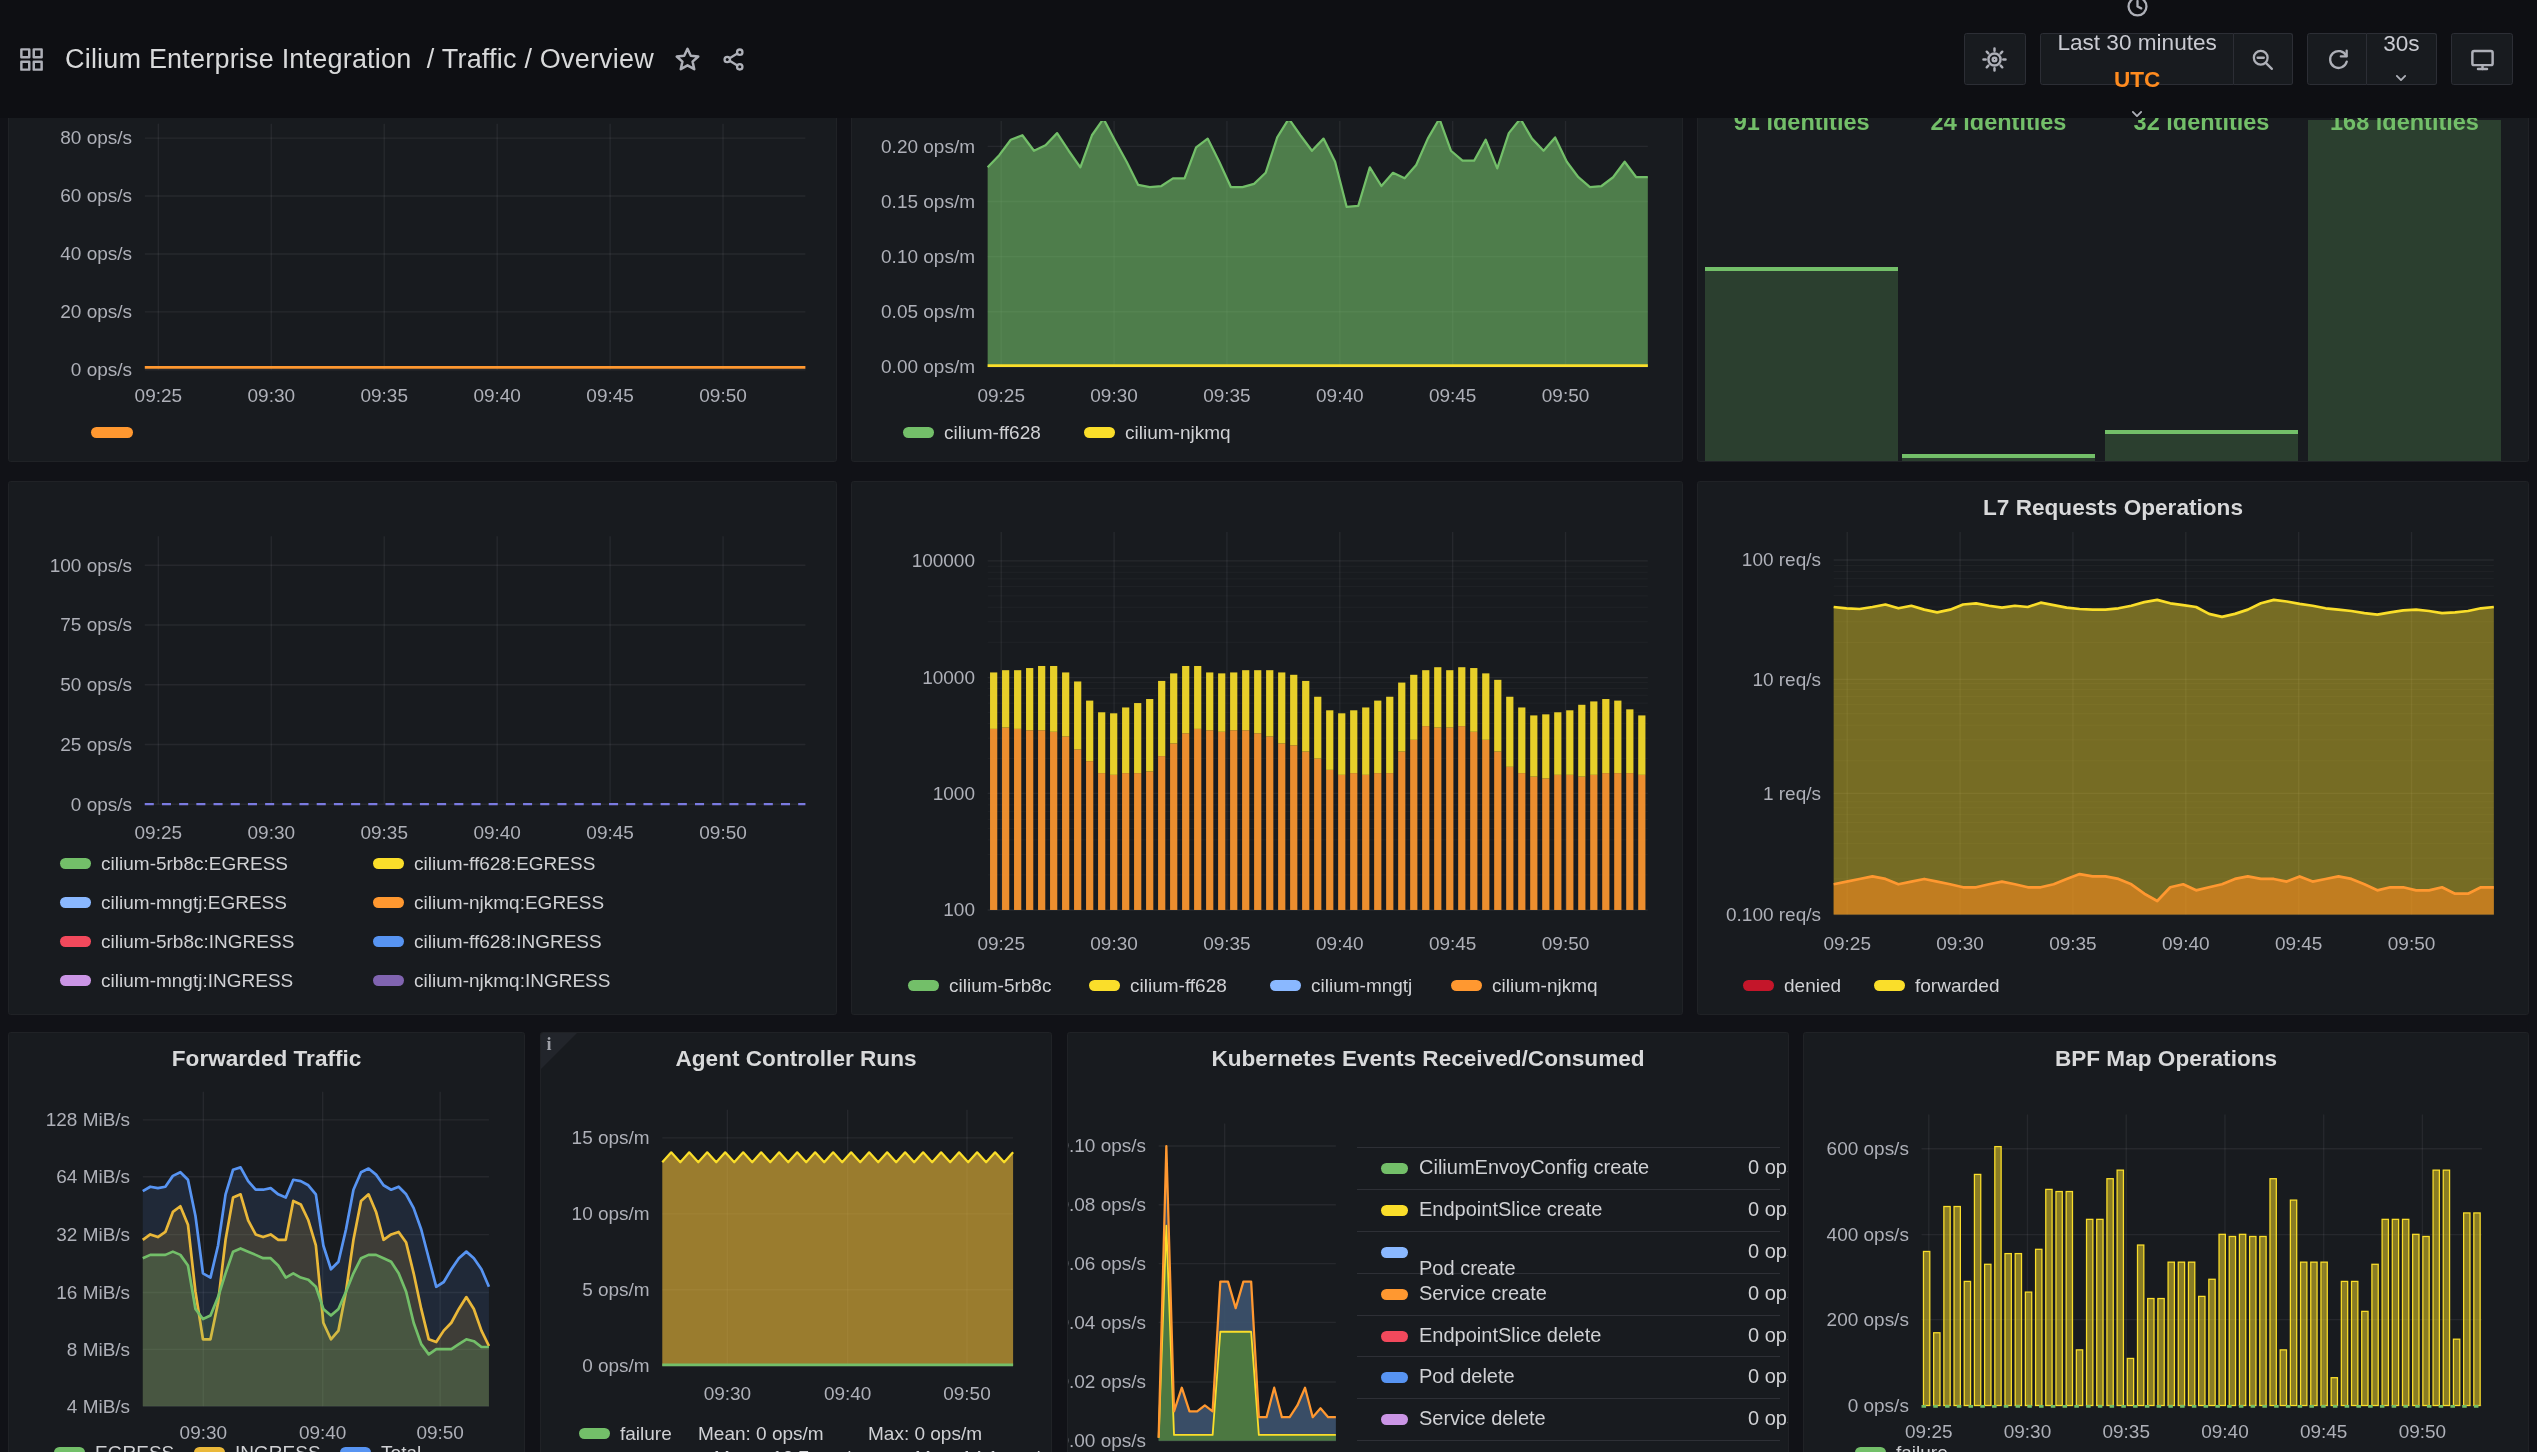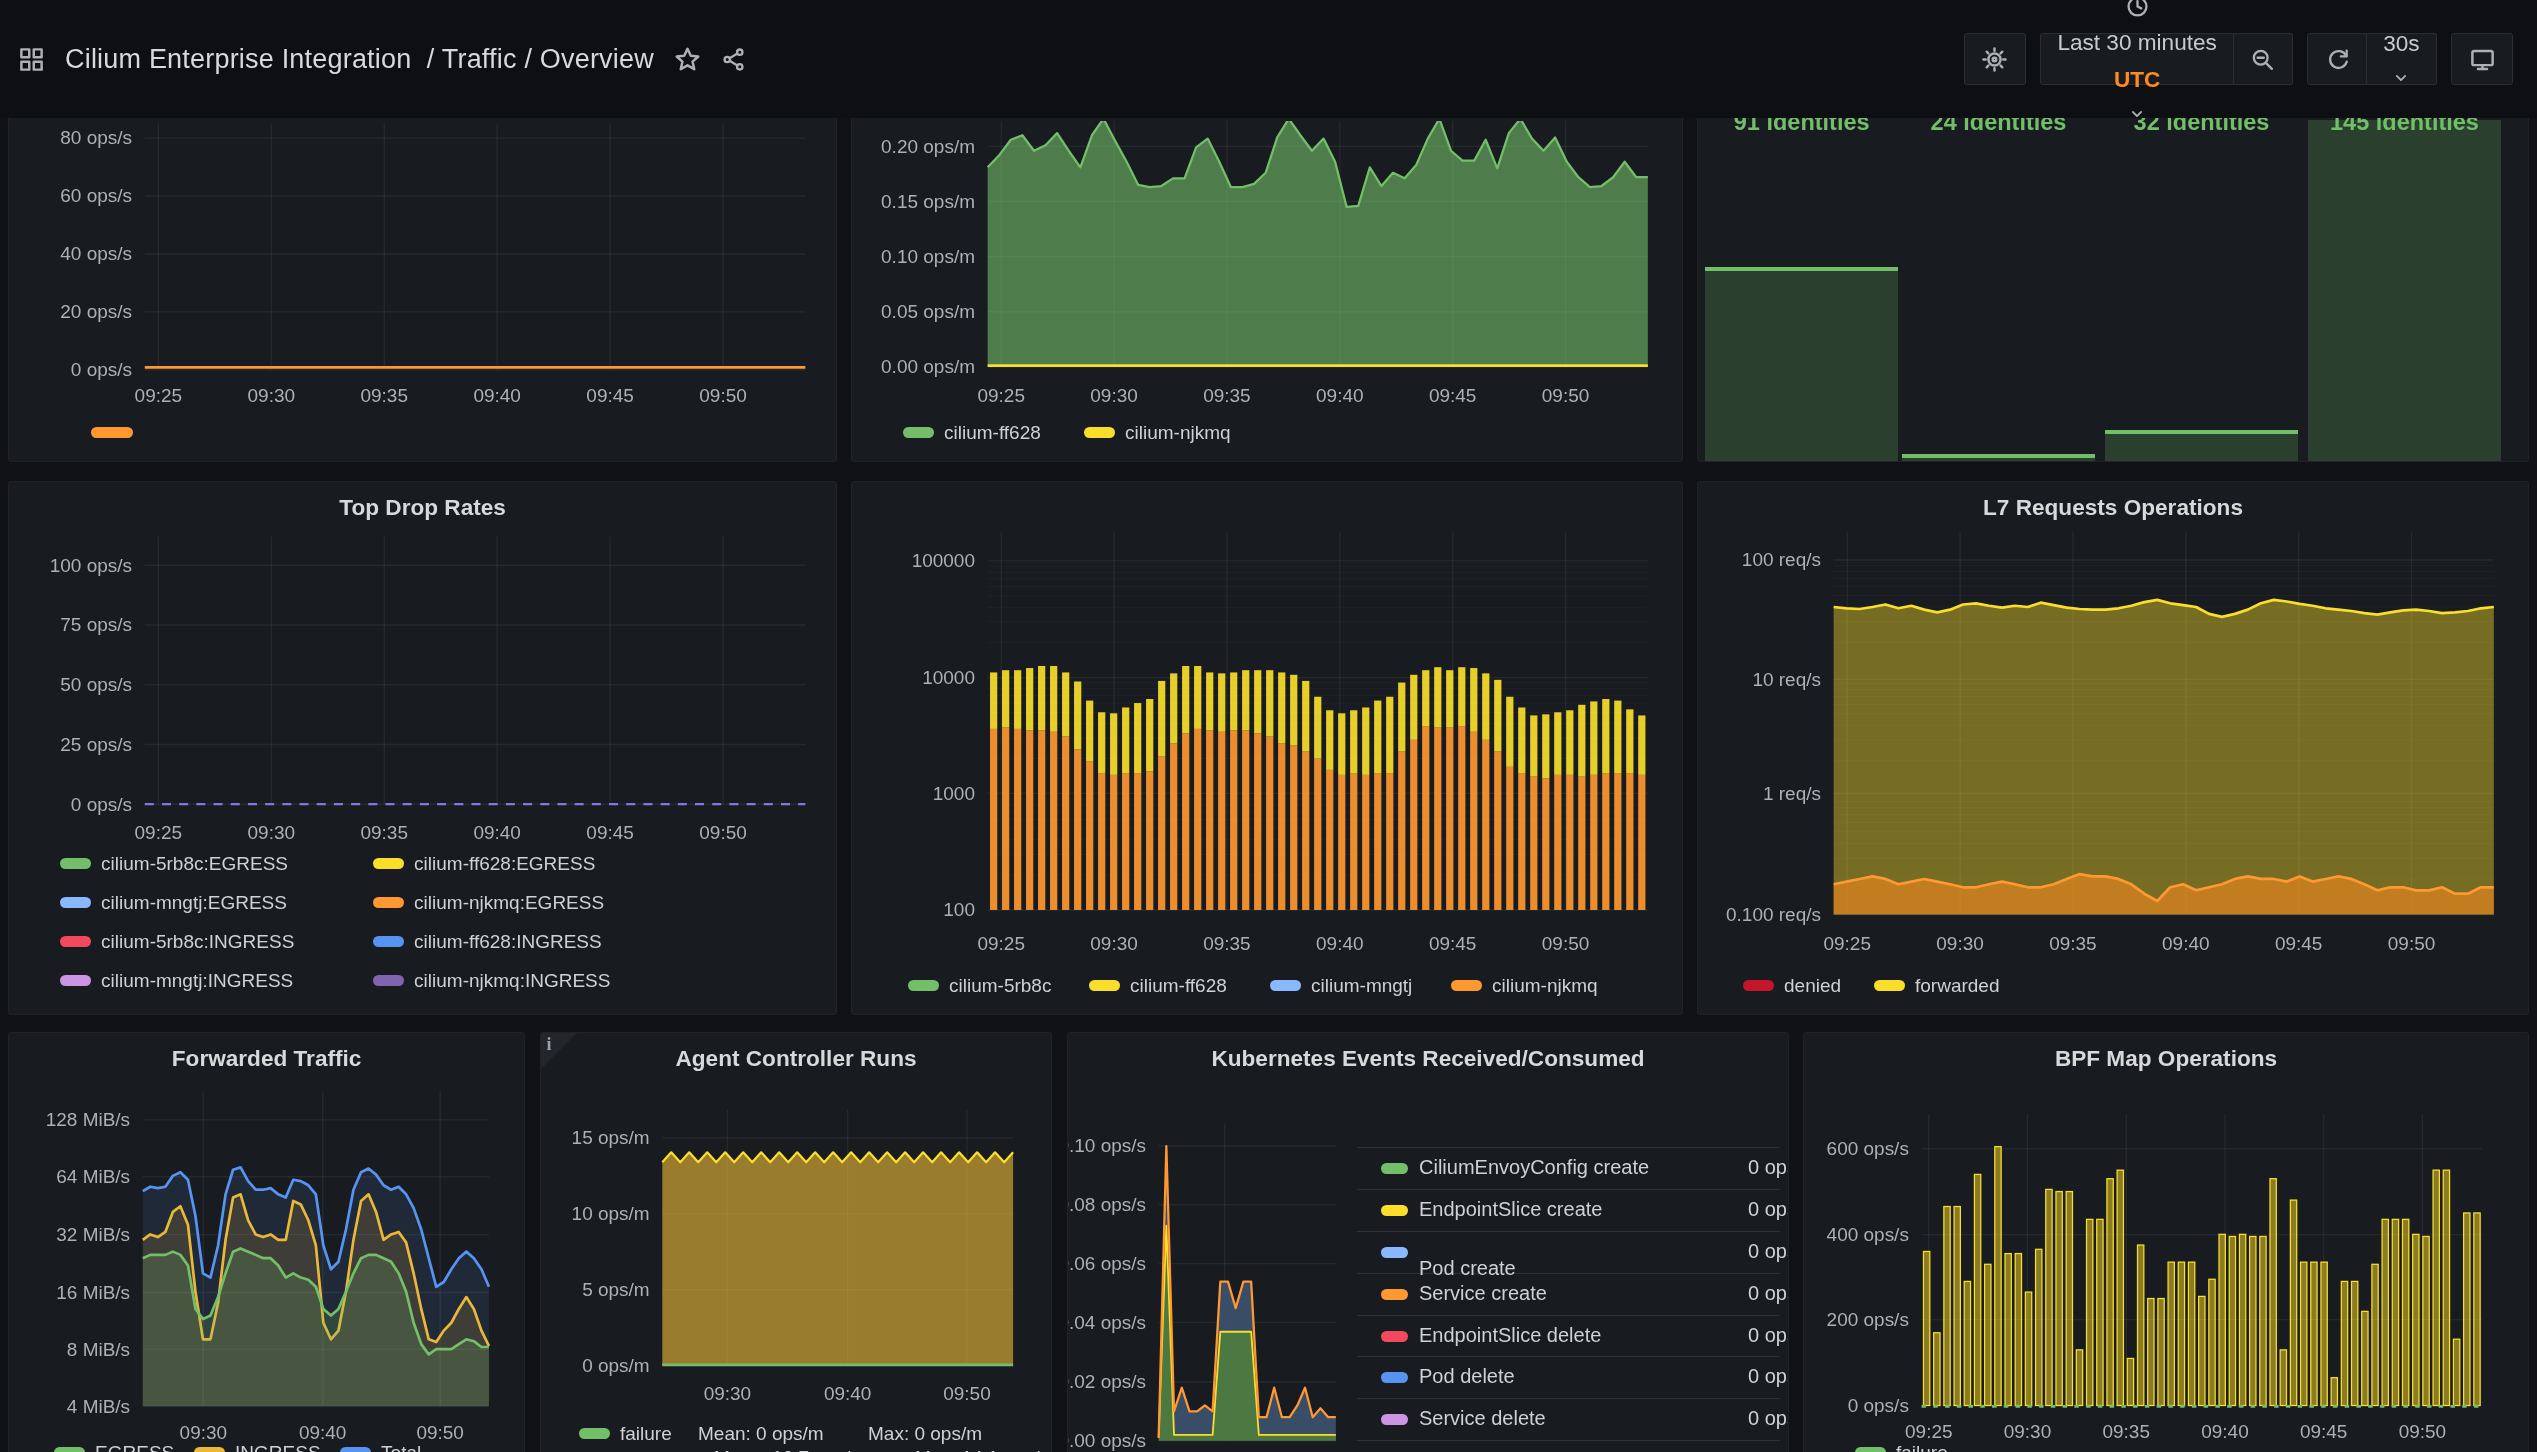--- a/index.html
+++ b/index.html
@@ -120,25 +120,24 @@
           <span class="legend-label">cilium-njkmq</span>
         </div>
       </section>
       <section class="panel" style="left: 1697px; top: -90px; width: 832px; height: 552px;">
         <div class="gauge-label" style="left: 7.2px; top: 198px; width: 193px; color: rgb(115, 191, 105);">91 identities</div>
         <div style="position: absolute; left: 7.2px; width: 193px; top: 356px; height: 194px; background: rgba(115, 191, 105, 0.22); border-top: 4.5px solid rgb(115, 191, 105); box-sizing: border-box;"></div>
         <div class="gauge-label" style="left: 204px; top: 198px; width: 193px; color: rgb(115, 191, 105);">24 identities</div>
         <div style="position: absolute; left: 204px; width: 193px; top: 543px; height: 6.8px; background: rgba(115, 191, 105, 0.22); border-top: 4.5px solid rgb(115, 191, 105); box-sizing: border-box;"></div>
         <div class="gauge-label" style="left: 407px; top: 198px; width: 193px; color: rgb(115, 191, 105);">32 identities</div>
         <div style="position: absolute; left: 407px; width: 193px; top: 519px; height: 31px; background: rgba(115, 191, 105, 0.22); border-top: 4.5px solid rgb(115, 191, 105); box-sizing: border-box;"></div>
-        <div class="gauge-label" style="left: 610px; top: 198px; width: 193px; color: rgb(115, 191, 105);">145 identities</div>
+        <div class="gauge-label" style="left: 610px; top: 198px; width: 193px; color: rgb(115, 191, 105);">168 identities</div>
         <div style="position: absolute; left: 610px; width: 193px; top: 209px; height: 341px; background: rgba(115, 191, 105, 0.22); border-top: 0px solid rgb(115, 191, 105); box-sizing: border-box;"></div>
       </section>
       <section class="panel" style="left: 8.1px; top: 481px; width: 829px; height: 534px;">
-        <div class="panel-title">Top Drop Rates</div>
         <svg width="829" height="534" style="position: absolute; left: 0px; top: 0px;" viewBox="0 0 916 590">
           <line x1="150" y1="92" x2="880" y2="92" stroke="rgba(204,204,220,0.08)" stroke-width="1.5"></line>
           <text x="136" y="99" text-anchor="end" class="axis-label">100 ops/s</text>
           <line x1="150" y1="158" x2="880" y2="158" stroke="rgba(204,204,220,0.08)" stroke-width="1.5"></line>
           <text x="136" y="165" text-anchor="end" class="axis-label">75 ops/s</text>
           <line x1="150" y1="224" x2="880" y2="224" stroke="rgba(204,204,220,0.08)" stroke-width="1.5"></line>
           <text x="136" y="231" text-anchor="end" class="axis-label">50 ops/s</text>
           <line x1="150" y1="290" x2="880" y2="290" stroke="rgba(204,204,220,0.08)" stroke-width="1.5"></line>
           <text x="136" y="297" text-anchor="end" class="axis-label">25 ops/s</text>
           <line x1="150" y1="356" x2="880" y2="356" stroke="rgba(204,204,220,0.08)" stroke-width="1.5"></line>

